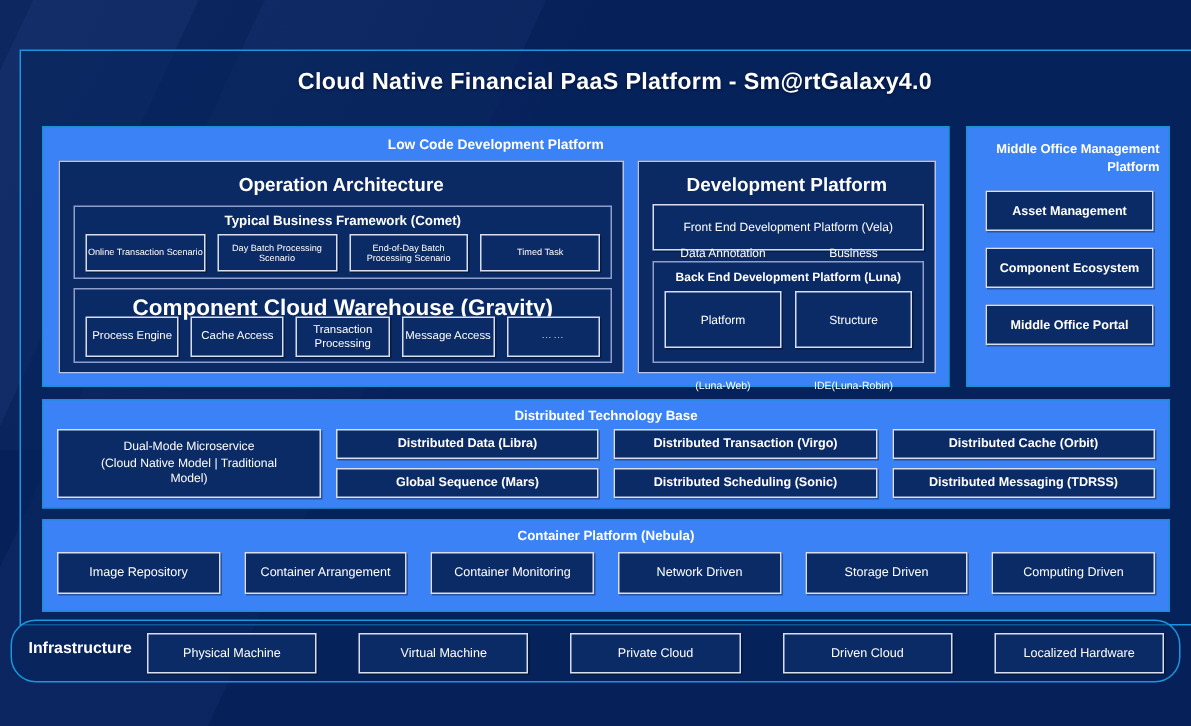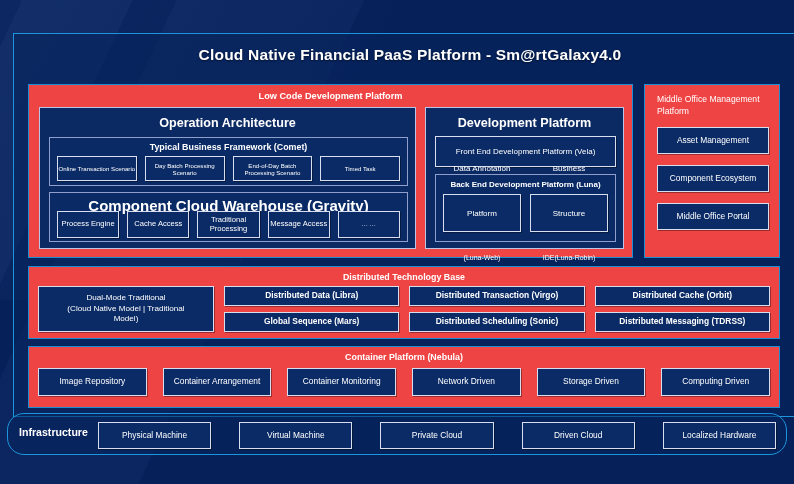--- a/index.html
+++ b/index.html
@@ -29,21 +29,21 @@
 
   
   .outer{
     position:absolute;
     border:1.5px solid #1b96dc;
     background:rgba(8,36,92,0.55);
     box-sizing:border-box;
   }
   .panel{
     border:1.3px solid #1b8fd4;
-    background:#ef4444;
+    background:#3b82f6;
     box-sizing:border-box;
     position:relative;
   }
   .subpanel{
     border:1.2px solid #b9c4e6;
     background:#0b2a63;
     box-sizing:border-box;
     position:relative;
   }
   .group{
@@ -99,22 +99,22 @@
 
   #feplat{position:absolute;left:9px;top:28px;width:181px;height:31px;font-size:8px;}
   #beplat{position:absolute;left:9px;top:66px;width:181px;height:68px;}
   #beplat-title{position:absolute;left:0;top:5px;font-size:8px;}
   #beplat-row{position:absolute;left:7px;top:19px;right:7px;height:38px;display:flex;gap:9px;}
   #beplat-row .chip{flex:1;font-size:8px;flex-direction:column;overflow:visible;gap:36px;}
   #beplat-row .chip .small{font-size:7px;}
 
   
   #middle{position:absolute;left:630px;top:50px;width:136px;height:174px;}
-  #middle-title{position:absolute;left:12px;top:9px;width:116px;font-size:8.6px;font-weight:normal;text-align:left;line-height:1.35;}
-  #middle-list{position:absolute;left:12px;top:42px;width:112px;display:flex;flex-direction:column;gap:11px;}
+  #middle-title{position:absolute;left:12px;top:9px;width:116px;font-size:8.6px;font-weight:bold;text-align:right;line-height:1.35;}
+  #middle-list{position:absolute;left:12px;top:42px;width:112px;display:flex;flex-direction:column;gap:11px;font-weight:bold;}
   #middle-list .chip{height:27px;font-size:8.4px;}
 
   
   #dtb{position:absolute;left:14px;top:232px;width:752px;height:73px;}
   #dtb-title{position:absolute;left:0;top:5px;font-size:8.9px;}
   #dtb-body{position:absolute;left:9px;top:19px;right:9px;height:46px;display:flex;gap:10px;}
   #dtb-wide{width:176px;font-size:8.1px;flex-direction:column;line-height:1.35;}
   #dtb-grid{flex:1;display:grid;grid-template-columns:repeat(3,1fr);grid-template-rows:repeat(2,1fr);gap:6px 10px;font-weight:bold;}
   #dtb-grid .chip{font-size:8.4px;}
 
@@ -154,21 +154,21 @@
           <div class="chip">End-of-Day Batch Processing Scenario</div>
           <div class="chip">Timed Task</div>
         </div>
       </div>
 
       <div class="group" id="ccw">
         <div class="hdr" id="ccw-title">Component Cloud Warehouse (Gravity)</div>
         <div id="ccw-row">
           <div class="chip">Process Engine</div>
           <div class="chip">Cache Access</div>
-          <div class="chip">Traditional Processing</div>
+          <div class="chip">Transaction Processing</div>
           <div class="chip">Message Access</div>
           <div class="chip dots">……</div>
         </div>
       </div>
     </div>
 
     <div class="subpanel" id="devp">
       <div class="hdr" id="devp-title">Development Platform</div>
 
       <div class="chip" id="feplat">Front End Development Platform (Vela)</div>
@@ -197,21 +197,21 @@
       <div class="chip">Asset Management</div>
       <div class="chip">Component Ecosystem</div>
       <div class="chip">Middle Office Portal</div>
     </div>
   </div>
 
   <div class="panel" id="dtb">
     <div class="hdr" id="dtb-title">Distributed Technology Base</div>
     <div id="dtb-body">
       <div class="chip" id="dtb-wide">
-        <span>Dual-Mode Traditional</span>
+        <span>Dual-Mode Microservice</span>
         <span>(Cloud Native Model | Traditional</span>
         <span>Model)</span>
       </div>
       <div id="dtb-grid">
         <div class="chip">Distributed Data (Libra)</div>
         <div class="chip">Distributed Transaction (Virgo)</div>
         <div class="chip">Distributed Cache (Orbit)</div>
         <div class="chip">Global Sequence (Mars)</div>
         <div class="chip">Distributed Scheduling (Sonic)</div>
         <div class="chip">Distributed Messaging (TDRSS)</div>

